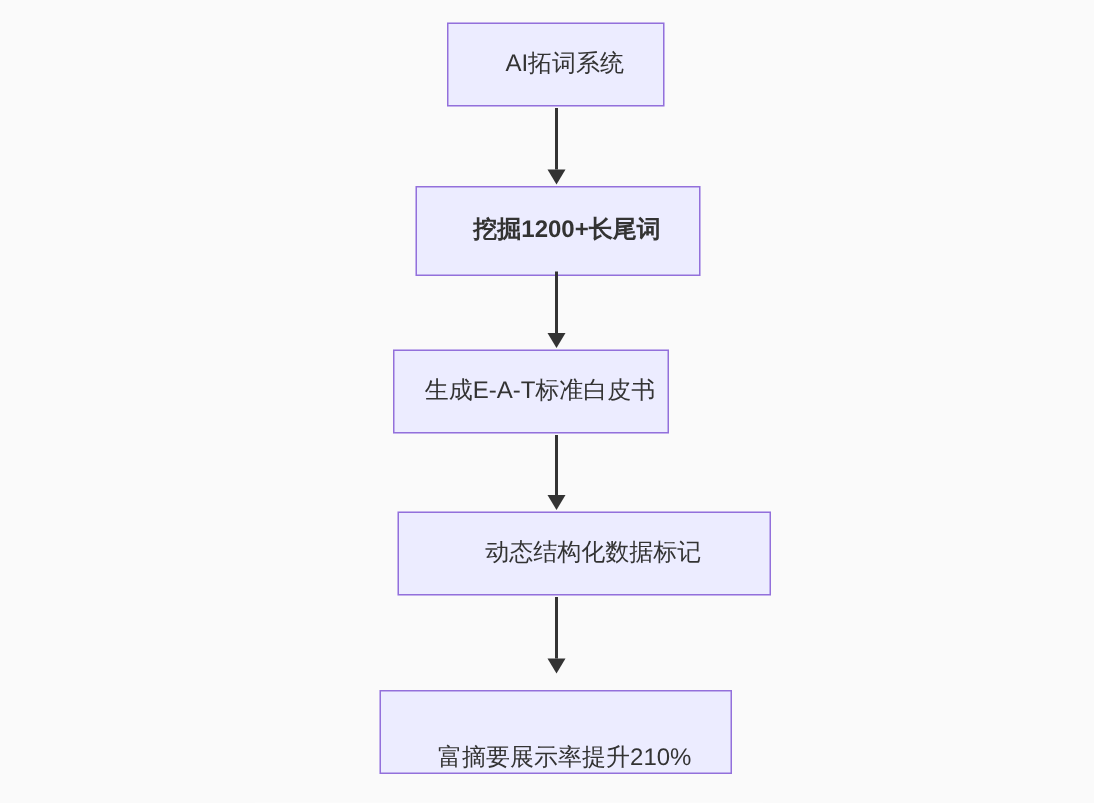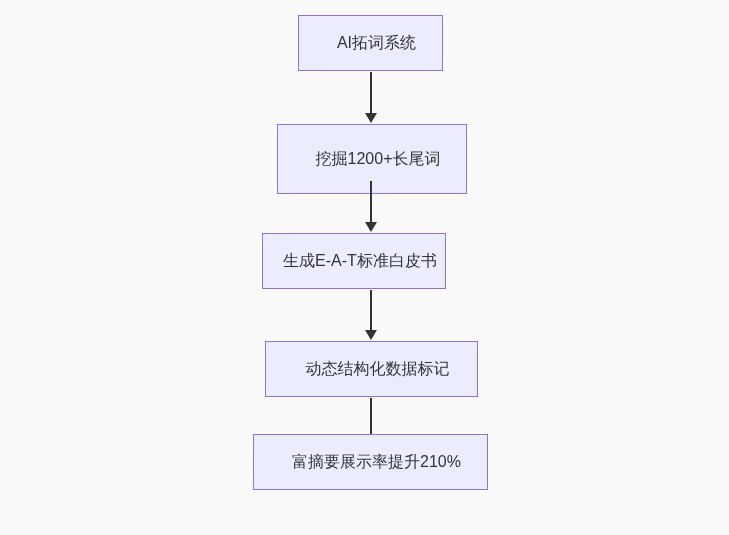--- a/index.html
+++ b/index.html
@@ -43,24 +43,24 @@
   }
   .arrow .head {
     width: 0;
     height: 0;
     border-left: 6px solid transparent;
     border-right: 6px solid transparent;
     border-top: 10px solid #333333;
   }
   
   #n0 { left: 298px; top: 15px;  width: 145px; height: 56px; }
-  #n1 { left: 277px; top: 124px; width: 190px; height: 70px; }
+  #n1 { left: 277px; top: 124px; width: 190px; height: 60px; font-weight: bold; }
   #n2 { left: 262px; top: 233px; width: 184px; height: 56px; }
-  #n3 { left: 265px; top: 341px; width: 213px; height: 56px; }
-  #n4 { left: 253px; top: 434px; width: 235px; height: 56px; }
+  #n3 { left: 265px; top: 341px; width: 249px; height: 56px; }
+  #n4 { left: 253px; top: 460px; width: 235px; height: 56px; align-items: flex-end; }
   
   #a0 { left: 365px; top: 72px;  height: 51px; }
   #a1 { left: 365px; top: 181px; height: 51px; }
   #a2 { left: 365px; top: 290px; height: 50px; }
   #a3 { left: 365px; top: 398px; height: 51px; }
 </style>
 </head>
 <body>
 
 <div class="canvas">

